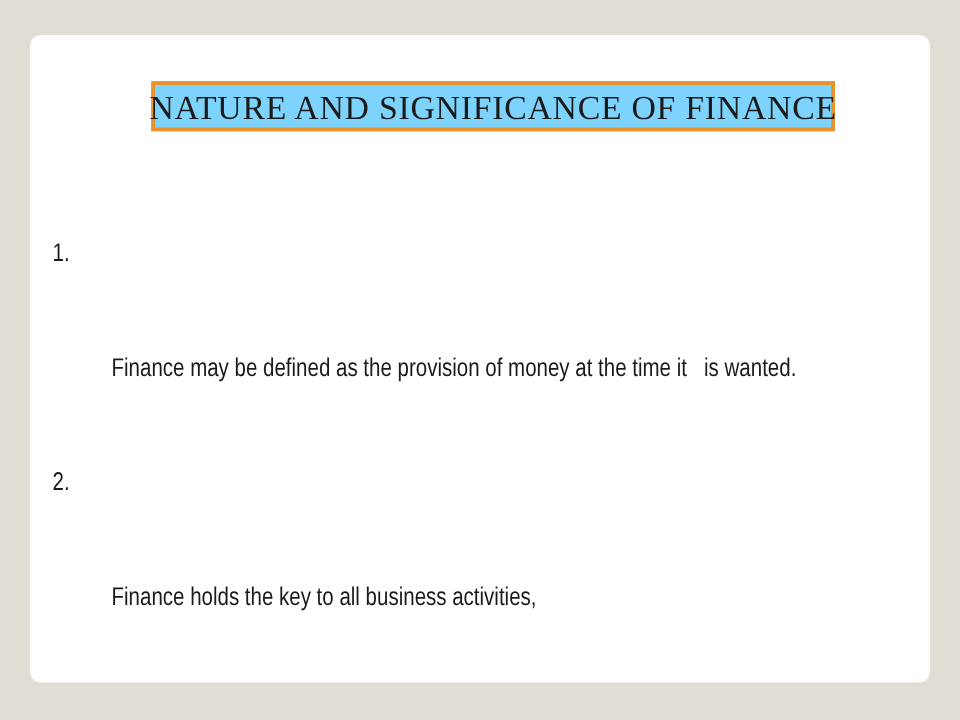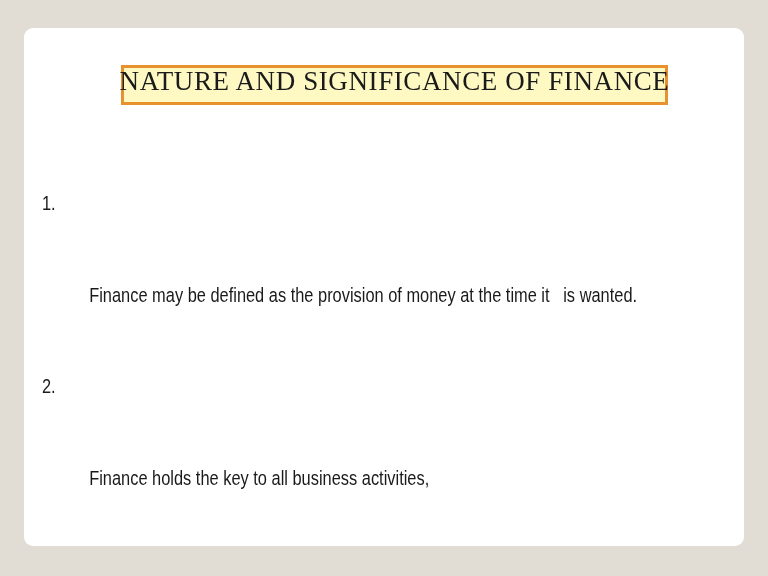--- a/index.html
+++ b/index.html
@@ -36,23 +36,23 @@
 
   
   .title-box {
     position: absolute;
     left: 97px;             
     top: 37px;              
     width: 547px;
     height: 40px;
     box-sizing: border-box;
     border: 3px solid #e8922e;
-    background: #fef9c3;
+    background: #7dd3fc;
     display: flex;
-    align-items: flex-start;
+    align-items: flex-end;
     justify-content: center;
   }
   .title-text {
     font-family: "Liberation Serif", "DejaVu Serif", serif;
     font-variant: small-caps;
     font-size: 27px;
     line-height: 1;
     letter-spacing: 0.6px;
     color: #1a1a1a;
     white-space: nowrap;

